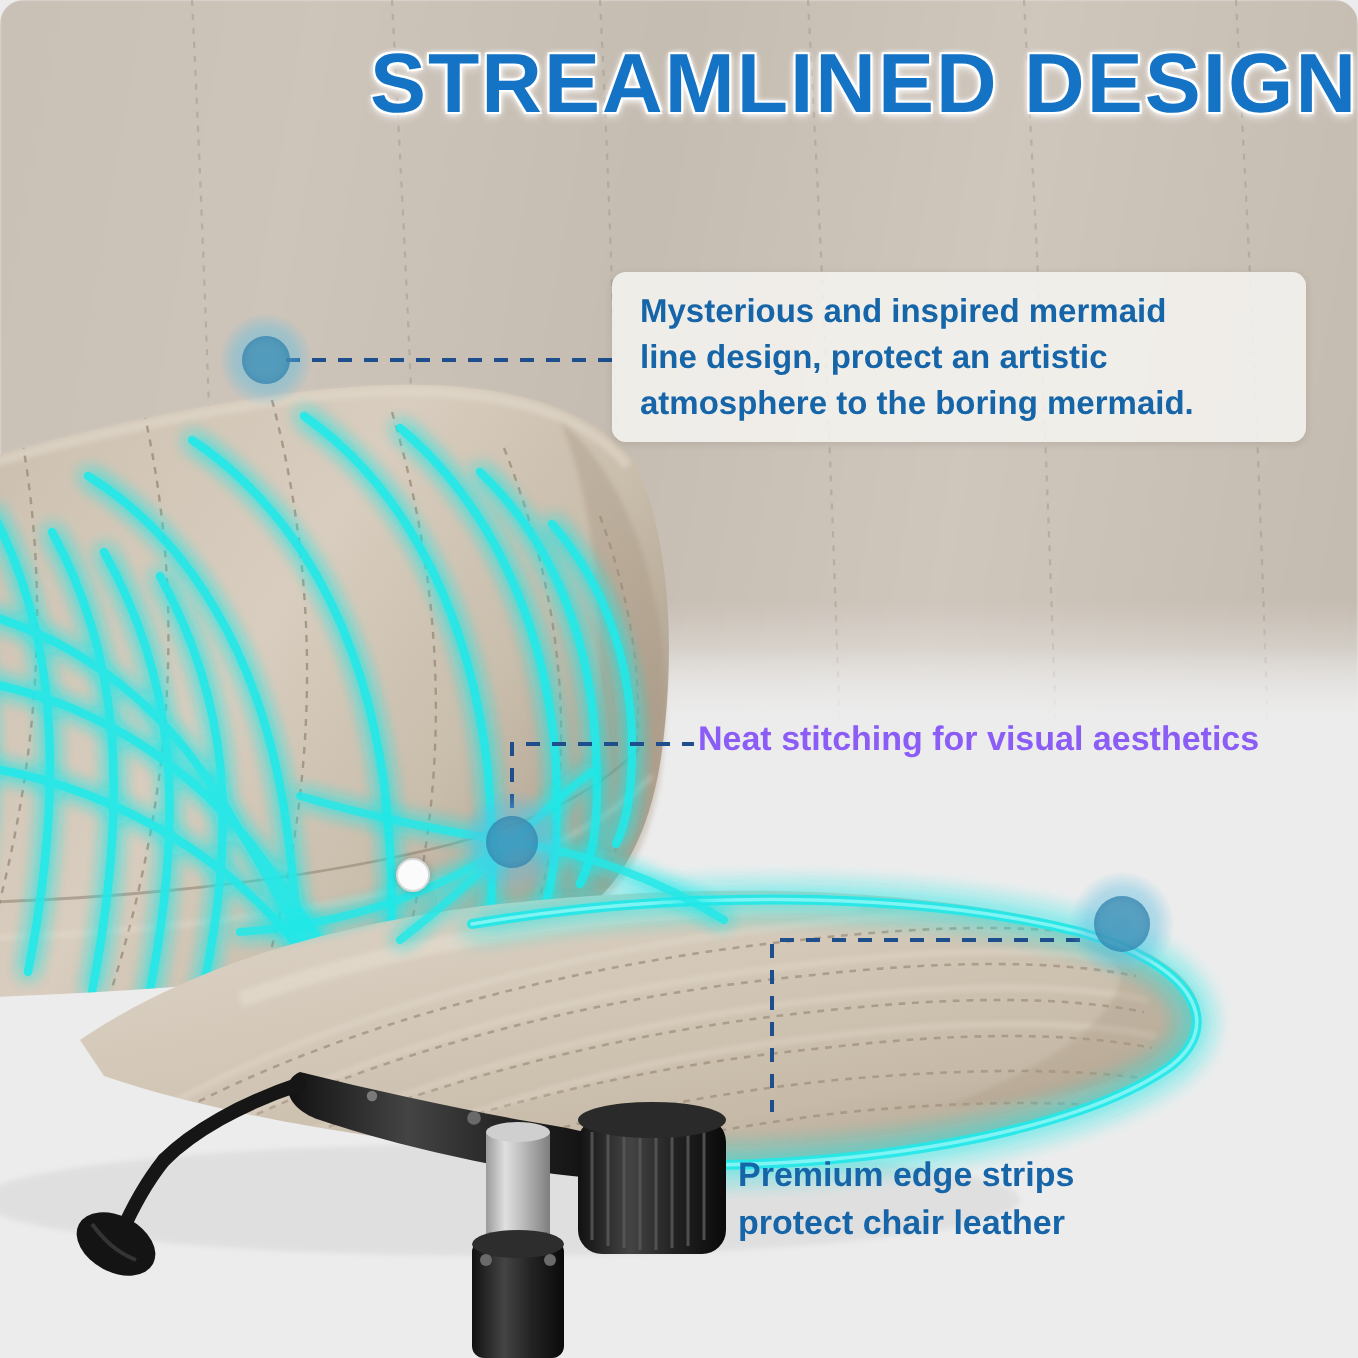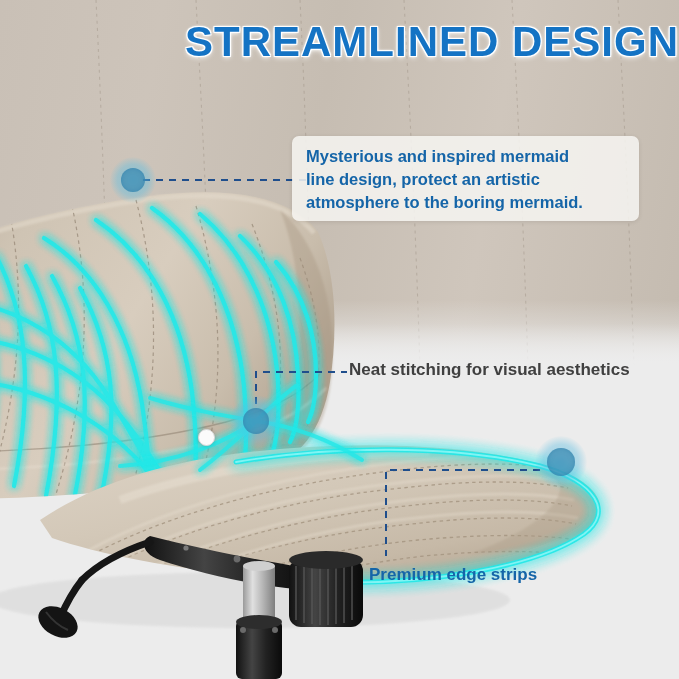--- a/index.html
+++ b/index.html
@@ -2,21 +2,21 @@
 <html><head>
 <meta charset="utf-8">
 <style>
   * { margin:0; padding:0; box-sizing:border-box; }
   html,body { width:679px; height:679px; overflow:hidden; }
   body {
     font-family:"Liberation Sans", sans-serif;
     background:#ececec;
     position:relative;
   }
-  #stage { position:absolute; inset:0; width:679px; height:679px; overflow:hidden; background:#ececec; }
+  #stage { position:absolute; inset:0; width:679px; height:679px; overflow:hidden; background:#ececec;border-radius:12px; }
 
   
   .backdrop {
     position:absolute; left:0; top:0; width:679px; height:368px;
     background:
       linear-gradient(to bottom, rgba(236,236,236,0) 88%, rgba(240,240,240,.96) 99%),
       linear-gradient(100deg,#c9c0b6 0%, #cdc4ba 22%, #c6bdb2 46%, #cfc6bc 70%, #c4bbb0 100%);
     filter:blur(0.4px);
   }
   .backdrop-seams { position:absolute; left:0; top:0; width:679px; height:368px; opacity:.45; }
@@ -35,38 +35,38 @@
     color:#1473c4; white-space:nowrap;
     -webkit-text-stroke:1px #ffffff;
     paint-order:stroke fill;
     text-shadow:
       0 0 3px #fff, 0 0 3px #fff, 1px 1px 0 #fff, -1px -1px 0 #fff,
       1px -1px 0 #fff, -1px 1px 0 #fff, 0 2px 5px rgba(255,255,255,.8);
   }
 
   
   .callout-box {
-    position:absolute; left:292px; top:136px; width:347px; height:85px;
+    position:absolute; left:306px; top:136px; width:347px; height:85px;
     background:rgba(246,244,241,.86);
     border-radius:7px;
     box-shadow:0 1px 4px rgba(0,0,0,.10);
     padding:9px 18px 0 14px;
   }
   .callout-box p {
     color:#1565a8; font-size:16.5px; font-weight:bold; line-height:23px;
     white-space:nowrap;
   }
 
   
   .label-neat {
     position:absolute; left:349px; top:360px;
-    color:#404040; font-size:17px; font-weight:bold; white-space:nowrap;
+    color:#8b5cf6; font-size:17px; font-weight:bold; white-space:nowrap;
   }
   .label-edge {
-    position:absolute; left:369px; top:563px;
+    position:absolute; left:369px; top:576px;
     color:#1565a8; font-size:17px; font-weight:bold; line-height:24px;
     white-space:nowrap;
   }
 
   
   .leader { position:absolute; left:0; top:0; width:679px; height:679px; pointer-events:none; }
 
   
   .marker { position:absolute; border-radius:50%; }
   .marker .halo {
@@ -326,15 +326,16 @@
     <p>line design, protect an artistic</p>
     <p>atmosphere to the boring mermaid.</p>
   </div>
 
   <div class="label-neat">
     <div>Neat stitching for visual aesthetics</div>
   </div>
 
   <div class="label-edge">
     <div>Premium edge strips</div>
+    <div>protect chair leather</div>
   </div>
 
 </div>
 
 </body></html>

